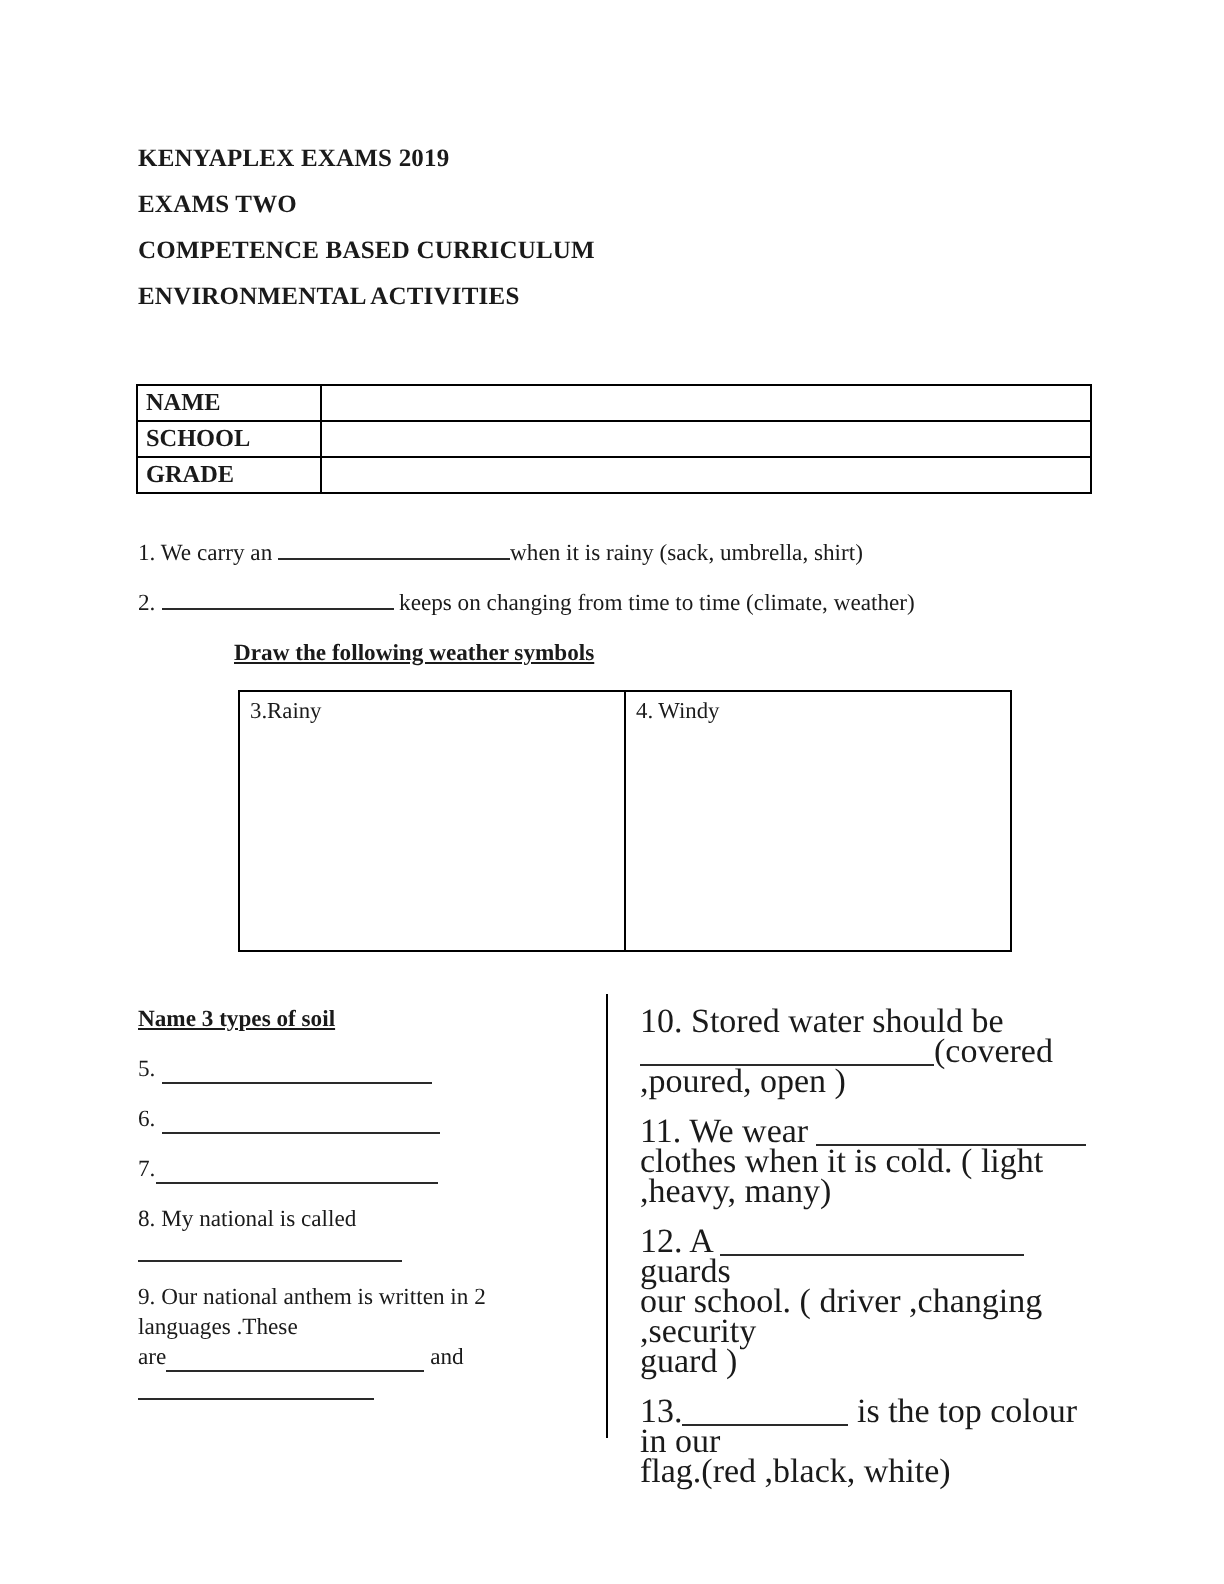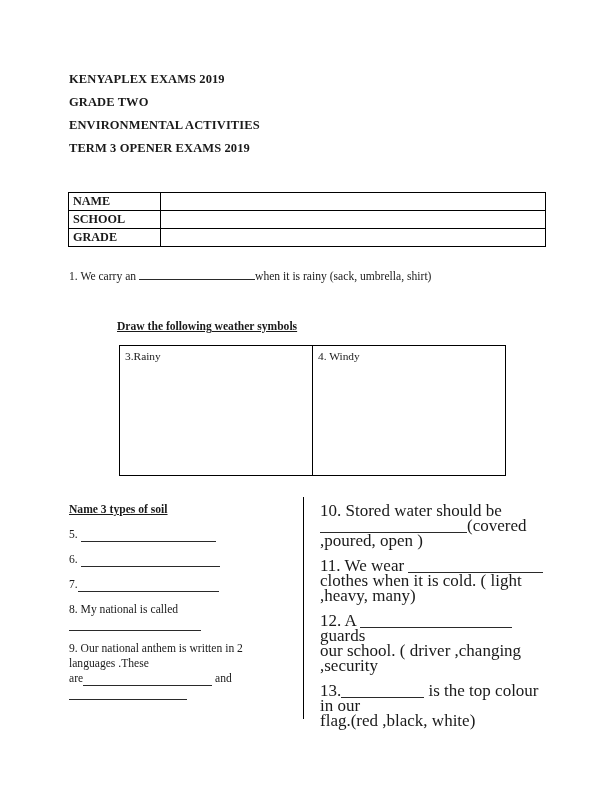--- a/index.html
+++ b/index.html
@@ -157,23 +157,23 @@
     margin-top: 13px;
   }
 </style>
 </head>
 <body>
 
 <div class="page">
 
   <div class="header-block">
     <div class="header-line">KENYAPLEX EXAMS 2019</div>
-    <div class="header-line">GRADE TWO</div>
+    <div class="header-line">EXAMS TWO</div>
+    <div class="header-line">COMPETENCE BASED CURRICULUM</div>
     <div class="header-line">ENVIRONMENTAL ACTIVITIES</div>
-    <div class="header-line">TERM 3 OPENER EXAMS 2019</div>
   </div>
 
   <table class="info-table">
     <tbody>
       <tr>
         <td class="label-cell">NAME</td>
         <td class="value-cell"></td>
       </tr>
       <tr>
         <td class="label-cell">SCHOOL</td>
@@ -185,20 +185,25 @@
       </tr>
     </tbody>
   </table>
 
   <div class="q-top" id="q1">
     <span>1.</span>
     <span>We carry an</span>
     <span class="blank" style="width:116px"></span><span>when it is rainy (sack, umbrella, shirt)</span>
   </div>
 
+  <div class="q-top" id="q2">
+    <span>2.</span>
+    <span class="blank" style="width:116px"></span>
+    <span>keeps on changing from time to time (climate, weather)</span>
+  </div>
 
   <div class="section-heading" id="draw-heading">Draw the following weather symbols</div>
 
   <table class="draw-table">
     <tbody>
       <tr>
         <td>
           <span>3.Rainy</span>
         </td>
         <td>
@@ -258,20 +263,21 @@
       <span>We wear</span>
       <span class="line-fill" style="width:135px"></span>
       <div>clothes when it is cold. ( light ,heavy, many)</div>
     </div>
 
     <div class="qitem">
       <span>12.</span>
       <span>A</span>
       <span class="line-fill" style="width:152px"></span><span>guards</span>
       <div>our school. ( driver ,changing ,security</div>
+      <div>guard )</div>
     </div>
 
     <div class="qitem">
       <span>13.</span><span class="line-fill" style="width:83px"></span>
       <span>is the top colour in our</span>
       <div>flag.(red ,black, white)</div>
     </div>
 
   </div>
 

